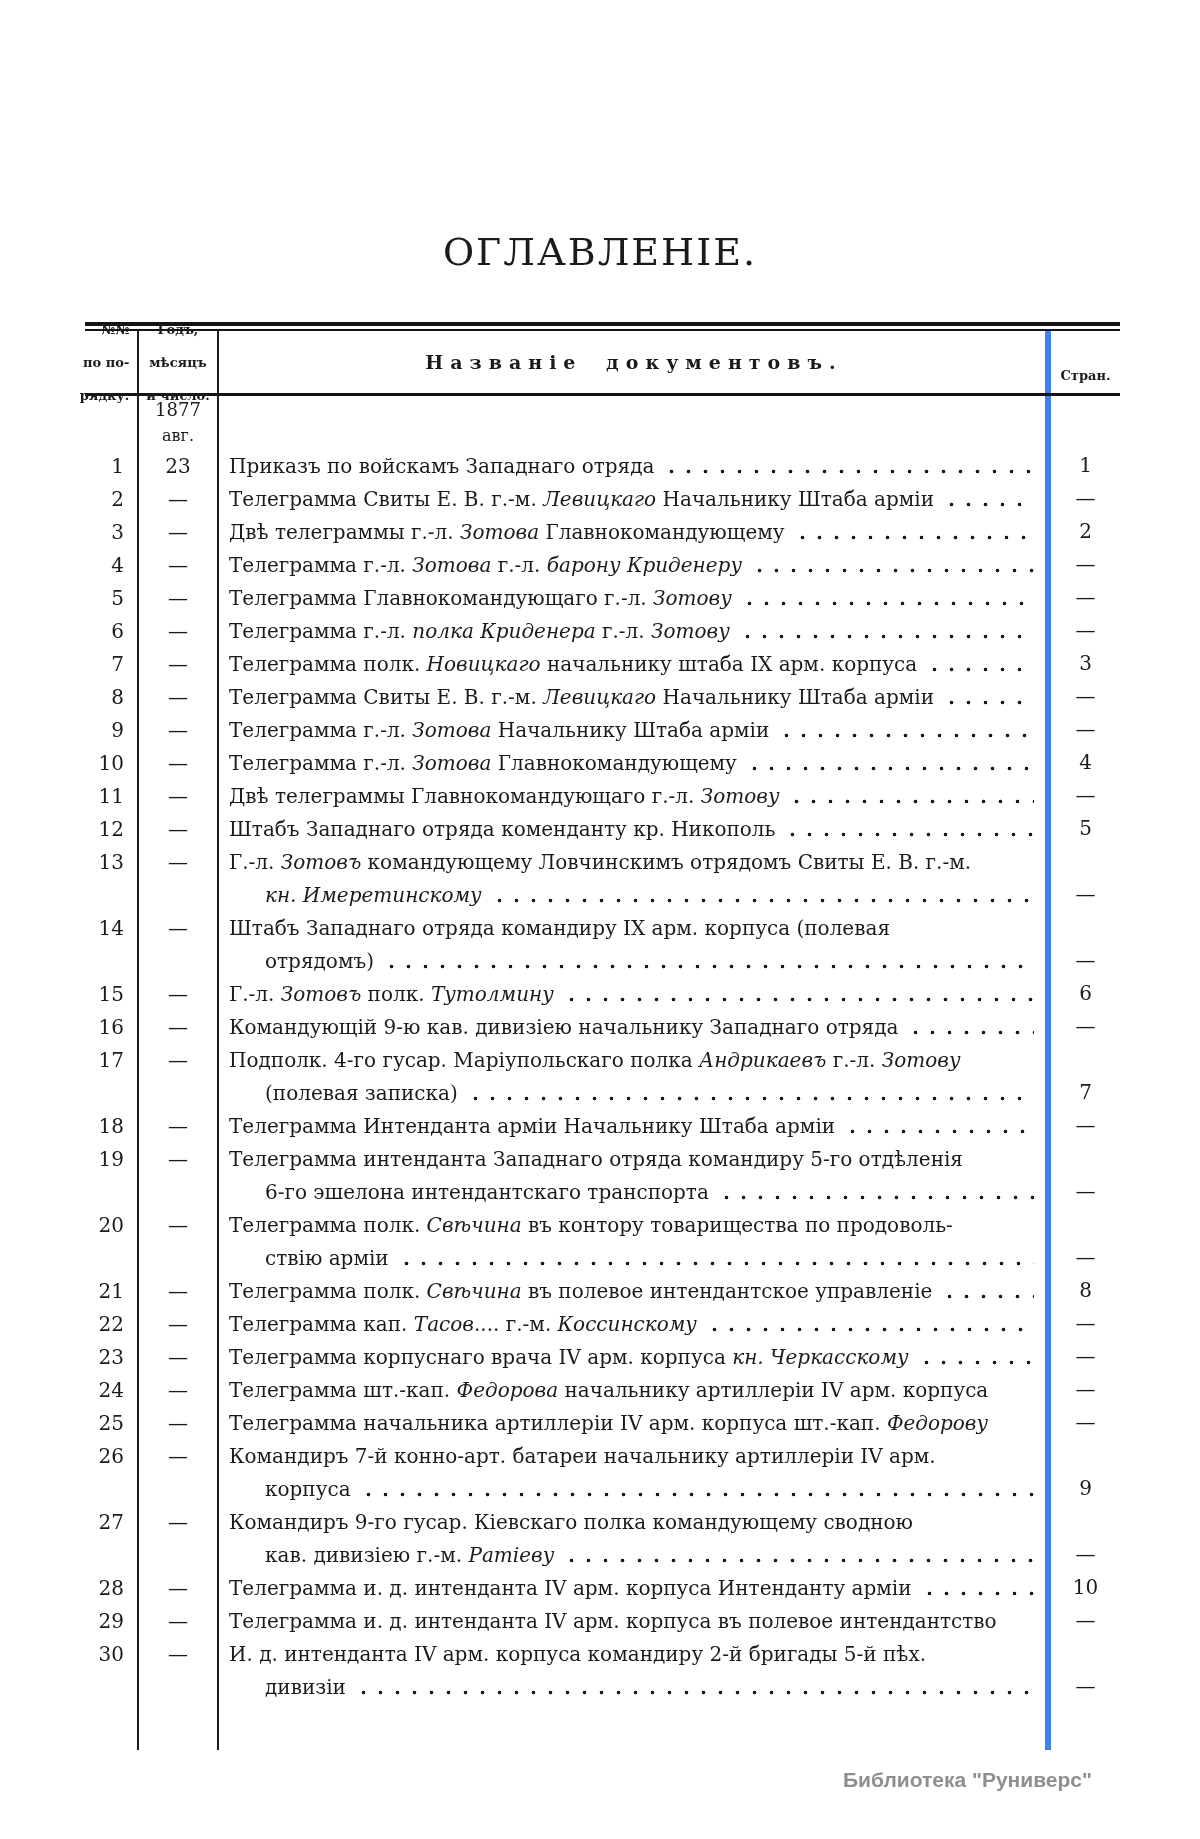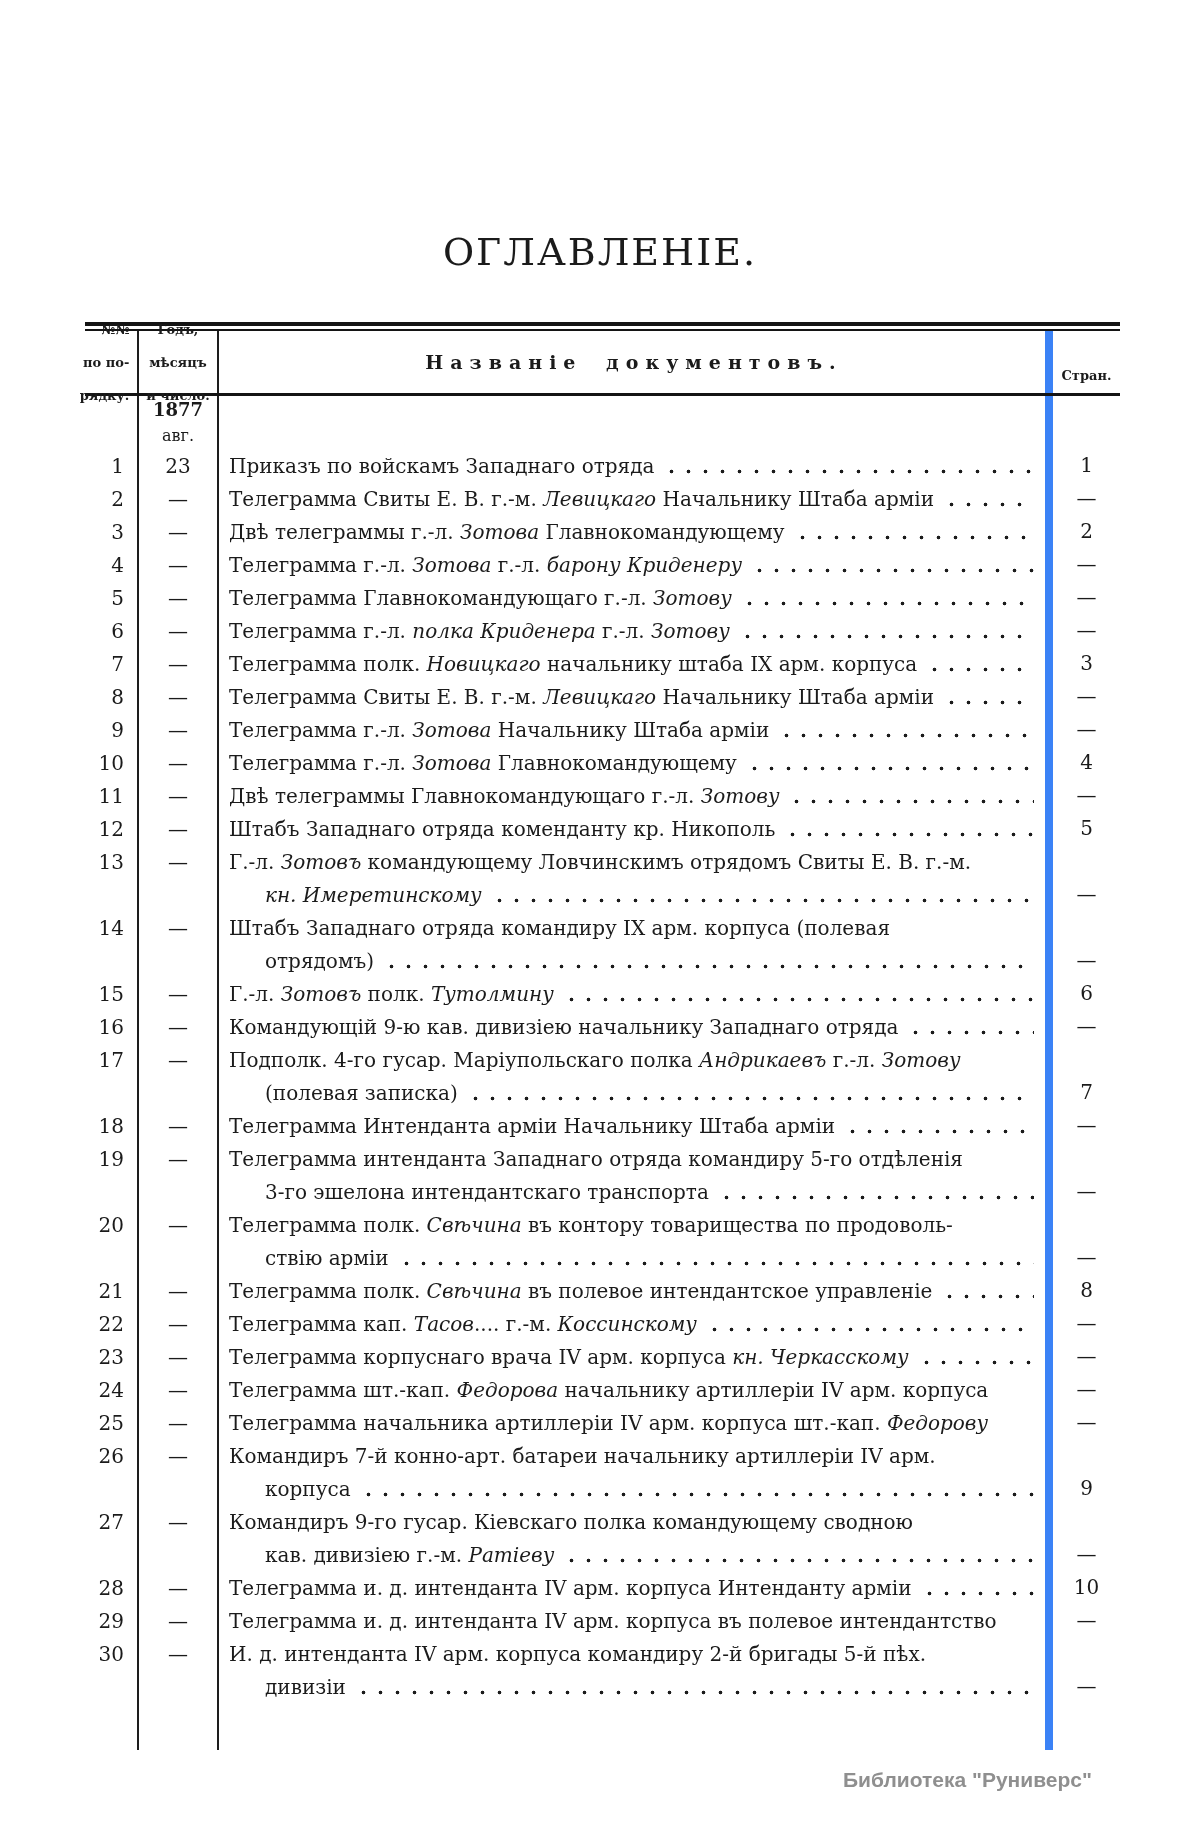--- a/index.html
+++ b/index.html
@@ -10,21 +10,21 @@
   .page-title{
     position:absolute;top:230px;left:0;width:100%;margin:0;
     text-align:center;font-size:38px;font-weight:normal;letter-spacing:2px;
   }
   .toc{position:absolute;left:85px;top:322px;width:1035px;}
   .toprule{height:3px;border-top:4px solid #141414;border-bottom:2px solid #141414;}
   .headrule{border-top:3px solid #141414;}
   .row{display:grid;grid-template-columns:52px 82px 826px 75px;}
   .cell{box-sizing:border-box;min-width:0;}
   .c-date{border-left:2px solid #1d1d1d;border-right:2px solid #1d1d1d;}
-  .c-page{border-left:8px solid #3b82f6;}
+  .c-page{border-left:6px solid #3b82f6;}
   
   .thead .cell{height:62px;display:flex;align-items:center;justify-content:center;}
   .h-small{font-size:13px;line-height:15px;font-weight:bold;text-align:center;white-space:pre-line;}
   .h-title{font-size:19px;font-weight:bold;letter-spacing:7px;word-spacing:10px;}
   
   .tbody{font-size:20px;}
   .row .c-num{text-align:right;padding-right:13px;line-height:33px;}
   .row .c-date{text-align:center;line-height:33px;}
   .row .c-title{padding-left:10px;padding-right:6px;}
   .line{display:flex;height:33px;line-height:33px;}
@@ -32,21 +32,21 @@
   .line.indent{padding-left:36px;}
   .leader{
     flex:1 1 auto;margin-left:9px;margin-right:5px;
     background-image:radial-gradient(circle,#1c1c1c 1.7px,transparent 2.1px);
     background-size:17px 9px;background-repeat:repeat-x;
     background-position:left bottom 7px;
   }
   .row .c-page{display:flex;align-items:flex-end;justify-content:center;padding-bottom:2px;line-height:31px;}
   .yearblock{height:54px;}
   .yearblock .c-date{display:flex;flex-direction:column;align-items:center;justify-content:center;line-height:26px;}
-  .yearblock .yr{font-weight:bold;font-size:18px;}
+  .yearblock .yr{font-weight:normal;font-size:18px;}
   .yearblock .mo{font-size:16px;}
   .filler{height:46px;}
   i{font-style:italic;}
   .watermark{
     position:absolute;top:1768px;right:108px;
     font-family:"Liberation Sans",sans-serif;font-size:21px;font-weight:bold;
     color:#8f8f8f;
   }
 </style>
 </head>
@@ -327,21 +327,21 @@
           </div>
         </div>
         <div class="row">
           <div class="cell c-num">19</div>
           <div class="cell c-date">—</div>
           <div class="cell c-title">
             <div class="line">
               <div class="t">Телеграмма интенданта Западнаго отряда командиру 5-го отдѣленія</div>
             </div>
             <div class="line indent">
-              <div class="t">3-го эшелона интендантскаго транспорта</div>
+              <div class="t">6-го эшелона интендантскаго транспорта</div>
               <div class="leader"></div>
             </div>
           </div>
           <div class="cell c-page">
             <div class="t">—</div>
           </div>
         </div>
         <div class="row">
           <div class="cell c-num">20</div>
           <div class="cell c-date">—</div>

